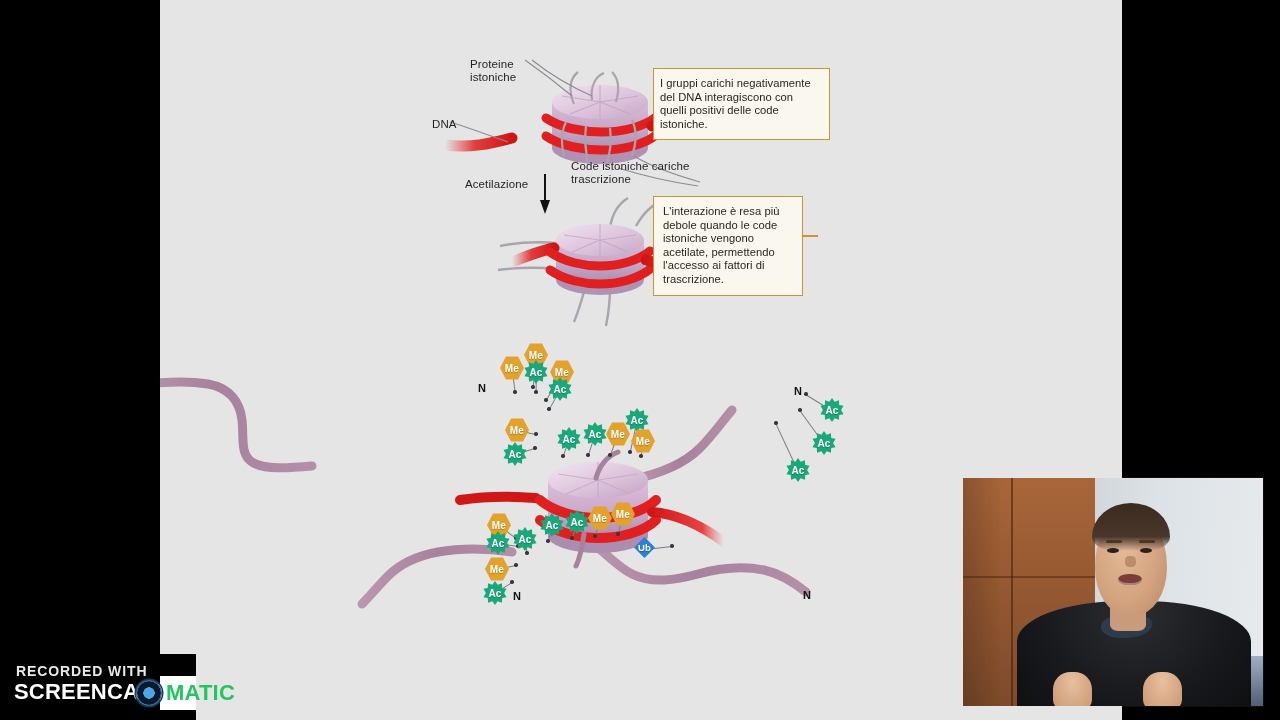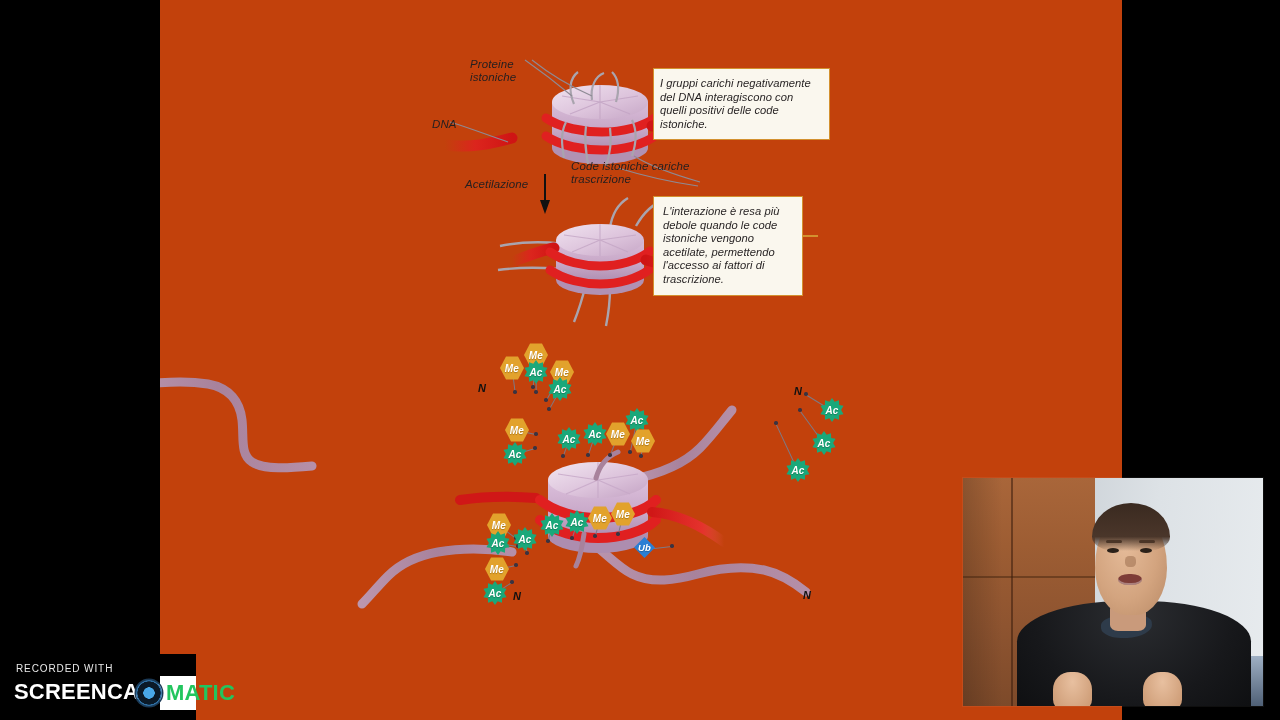--- a/index.html
+++ b/index.html
@@ -6,22 +6,21 @@
   html, body {
     width:1280px; height:720px;
     background:#000; overflow:hidden;
     font-family:"Liberation Sans", sans-serif;
   }
   #stage { position:relative; width:1280px; height:720px; background:#000; }
 
   
   #slide {
     position:absolute; left:160px; top:0; width:962px; height:720px;
-    background:#c2410c;
-    font-style:italic;
+    background:#e5e5e5;
   }
 
   
   .dlabel {
     position:absolute; color:#231f20; font-size:11.5px; line-height:13px;
     white-space:pre-line; letter-spacing:.1px;
   }
 
   
   .callout {
@@ -126,21 +125,21 @@
     border-radius:45% 45% 30% 30%;
   }
 
   
   #watermark {
     position:absolute; left:0; bottom:0; width:196px; height:66px;
     background:#000; color:#fff;
   }
   #wm-recorded {
     position:absolute; left:16px; top:9px;
-    font-size:10px; font-weight:normal; letter-spacing:.9px; color:#e9e9e9;
+    font-size:14px; font-weight:bold; letter-spacing:.9px; color:#e9e9e9;
   }
   #wm-screencast {
     position:absolute; left:14px; top:25px;
     font-size:22px; font-weight:bold; letter-spacing:.2px; color:#fff;
   }
   #wm-logo {
     position:absolute; left:136px; top:26px; width:26px; height:26px;
     border-radius:50%;
     background:radial-gradient(circle at 50% 50%, #49a8e8 0 30%, #0b1a28 32% 62%, #2f6fa3 64% 100%);
     box-shadow:0 0 0 1.5px #1b3a57;

